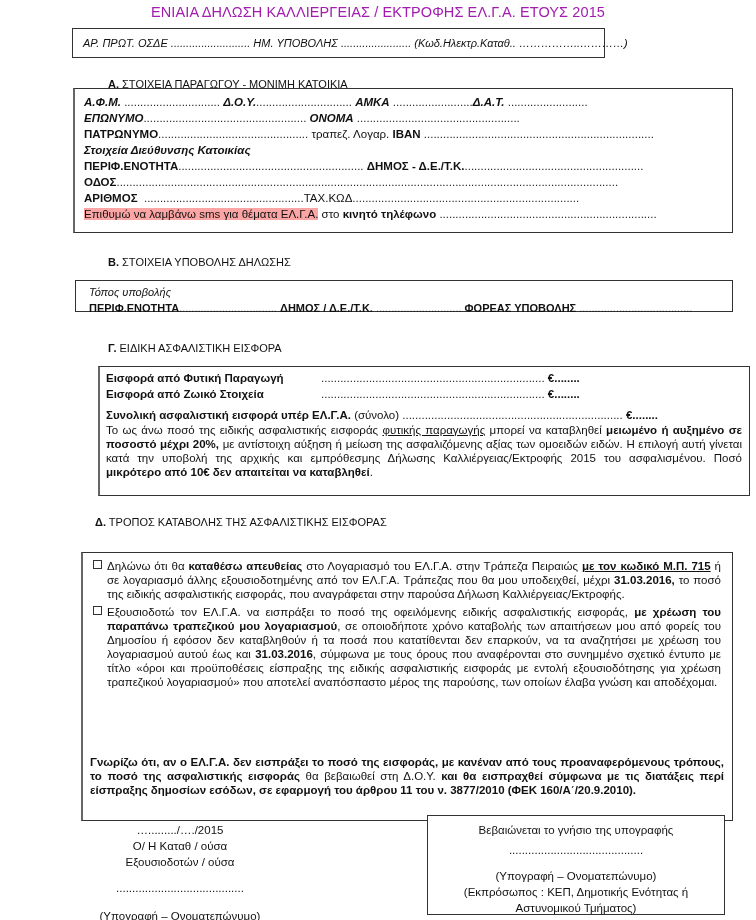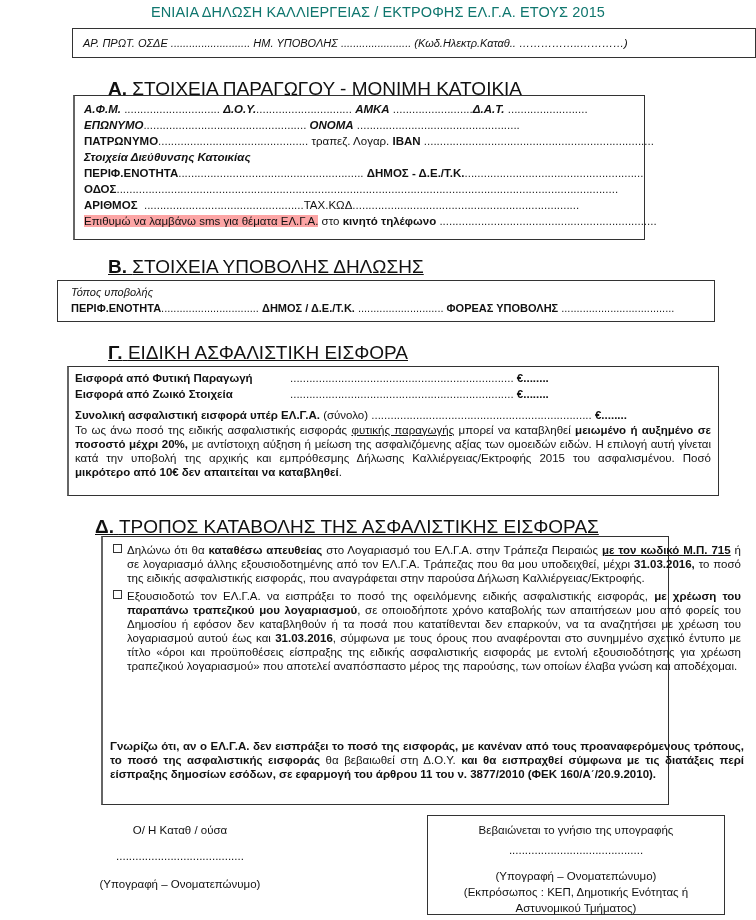--- a/index.html
+++ b/index.html
@@ -4,59 +4,59 @@
 <style>
   html, body { margin: 0; padding: 0; background: #ffffff; }
   body {
     width: 756px; height: 920px; position: relative; overflow: hidden;
     font-family: "Liberation Sans", "DejaVu Sans", sans-serif;
     color: #111; font-size: 11.5px;
   }
   .abs { position: absolute; }
   .title {
     left: 0; width: 756px; top: 4px; text-align: center;
-    font-size: 14.5px; letter-spacing: 0.1px; color: #0f766e;
+    font-size: 14.5px; letter-spacing: 0.1px; color: #a21caf;
   }
   .box { position: absolute; border: 1.3px solid #333; box-sizing: border-box; background: #fff; }
   .box.left-thick { border-left: 2px solid #666; }
   .line { position: absolute; white-space: nowrap; line-height: 14px; }
   .b { font-weight: bold; }
   .i { font-style: italic; }
   .u { text-decoration: underline; }
   .dots { letter-spacing: 0; color: #222; }
-  .sec-head { position: absolute; font-size: 19px; white-space: nowrap; text-decoration: underline; }
+  .sec-head { position: absolute; font-size: 11px; white-space: nowrap; }
   .sec-head .letter { font-weight: bold; }
   .hl { background: #fca5a5; }
   .para { position: absolute; line-height: 14px; text-align: justify; }
   .para p { margin: 0; }
   .indent-item { position: relative; padding-left: 22px; text-indent: -14px; }
   .sq { display: inline-block; width: 7px; height: 7px; border: 1px solid #333; margin-right: 5px; vertical-align: 1px; text-indent: 0; }
   .center { text-align: center; }
 </style>
 </head>
 <body>
 
 <div class="abs title">ΕΝΙΑΙΑ ΔΗΛΩΣΗ ΚΑΛΛΙΕΡΓΕΙΑΣ / ΕΚΤΡΟΦΗΣ ΕΛ.Γ.Α.  ΕΤΟΥΣ  2015</div>
 
-<div class="box" style="left:72px; top:28px; width:684px; height:30px;padding-left:42px;">
+<div class="box" style="left:72px; top:28px; width:533px; height:30px;padding-left:42px;">
   <div class="line i" style="left:10px; top:7px; font-size:11px;">
     <span>ΑΡ. ΠΡΩΤ.  ΟΣΔΕ</span>
     <span class="dots">..........................</span>
     <span>ΗΜ. ΥΠΟΒΟΛΗΣ</span>
     <span class="dots">.......................</span>
     <span>(Κωδ.Ηλεκτρ.Καταθ..  ……………..…………)</span>
   </div>
 </div>
 
 <div class="sec-head" style="left:108px; top:78px;">
   <span class="letter">Α.</span>
   <span>ΣΤΟΙΧΕΙΑ  ΠΑΡΑΓΩΓΟΥ  -  ΜΟΝΙΜΗ  ΚΑΤΟΙΚΙΑ</span>
 </div>
 
-<div class="box left-thick" style="left:73px; top:95px; width:572px; height:145px;">
+<div class="box left-thick" style="left:73px; top:88px; width:660px; height:145px;">
   <div class="line" style="left:9px; top:6px;">
     <span class="b i">Α.Φ.Μ.</span>
     <span class="dots">..............................</span>
     <span class="b i">Δ.Ο.Υ.</span><span class="dots">..............................</span>
     <span class="b i">ΑΜΚΑ</span>
     <span class="dots">.........................</span><span class="b i">Δ.Α.Τ.</span>
     <span class="dots">.........................</span>
   </div>
   <div class="line" style="left:9px; top:38px;">
     <span class="b">ΠΑΤΡΩΝΥΜΟ</span><span class="dots">...............................................</span>
@@ -87,37 +87,37 @@
     <span class="b">κινητό τηλέφωνο</span>
     <span class="dots">....................................................................</span>
   </div>
 </div>
 
 <div class="sec-head" style="left:108px; top:256px;">
   <span class="letter">Β.</span>
   <span>ΣΤΟΙΧΕΙΑ  ΥΠΟΒΟΛΗΣ ΔΗΛΩΣΗΣ</span>
 </div>
 
-<div class="box" style="left:57px; top:280px; width:658px; height:42px;">
+<div class="box" style="left:75px; top:280px; width:658px; height:32px;">
   <div class="line i" style="left:13px; top:4px; font-size:11px;">Τόπος υποβολής</div>
   <div class="line" style="left:13px; top:20px; font-size:11px;">
     <span class="b">ΠΕΡΙΦ.ΕΝΟΤΗΤΑ</span><span class="dots">................................</span>
     <span class="b">ΔΗΜΟΣ / Δ.Ε./Τ.Κ.</span>
     <span class="dots">............................</span>
     <span class="b">ΦΟΡΕΑΣ  ΥΠΟΒΟΛΗΣ</span>
     <span class="dots">.....................................</span>
   </div>
 </div>
 
 <div class="sec-head" style="left:108px; top:342px;">
   <span class="letter">Γ.</span>
   <span>ΕΙΔΙΚΗ  ΑΣΦΑΛΙΣΤΙΚΗ  ΕΙΣΦΟΡΑ</span>
 </div>
 
-<div class="box left-thick" style="left:67px; top:366px; width:652px; height:130px;">
+<div class="box left-thick" style="left:98px; top:366px; width:652px; height:130px;">
   <div class="line" style="left:6px; top:4px; font-size:11.5px;">
     <span class="b" style="display:inline-block; width:215px;">Εισφορά από Φυτική Παραγωγή</span><span class="dots">......................................................................</span>
     <span class="b">€........</span>
   </div>
   <div class="line" style="left:6px; top:20px; font-size:11.5px;">
     <span class="b" style="display:inline-block; width:215px;">Εισφορά από Ζωικό Στοιχεία</span><span class="dots">......................................................................</span>
     <span class="b">€........</span>
   </div>
   <div class="line" style="left:6px; top:41px; font-size:11.5px;">
     <span class="b">Συνολική ασφαλιστική εισφορά υπέρ ΕΛ.Γ.Α.</span>
@@ -135,21 +135,21 @@
       <span class="b">μικρότερο από 10€ δεν απαιτείται να καταβληθεί</span><span>.</span>
     </p>
   </div>
 </div>
 
 <div class="sec-head" style="left:95px; top:516px;">
   <span class="letter">Δ.</span>
   <span>ΤΡΟΠΟΣ ΚΑΤΑΒΟΛΗΣ ΤΗΣ  ΑΣΦΑΛΙΣΤΙΚΗΣ  ΕΙΣΦΟΡΑΣ</span>
 </div>
 
-<div class="box left-thick" style="left:81px; top:536px; width:568px; height:269px;margin-left:20px;">
+<div class="box left-thick" style="left:81px; top:552px; width:652px; height:269px;">
   <div class="para" style="left:2px; top:6px; width:636px; font-size:11.5px;">
     <p class="indent-item">
       <span class="sq"></span><span>Δηλώνω ότι θα</span>
       <span class="b">καταθέσω απευθείας</span>
       <span>στο Λογαριασμό του ΕΛ.Γ.Α. στην Τράπεζα Πειραιώς</span>
       <span class="b u">με τον κωδικό Μ.Π. 715</span><span> ή σε λογαριασμό άλλης εξουσιοδοτημένης από τον ΕΛ.Γ.Α. Τράπεζας που θα μου υποδειχθεί, μέχρι</span>
       <span class="b">31.03.2016,</span>
       <span>το ποσό της ειδικής ασφαλιστικής εισφοράς, που αναγράφεται στην παρούσα Δήλωση Καλλιέργειας/Εκτροφής.</span>
     </p>
     <p class="indent-item" style="margin-top:4px;">
@@ -161,21 +161,23 @@
   <div class="para" style="left:7px; top:202px; width:634px; font-size:11.5px;">
     <p>
       <span class="b">Γνωρίζω ότι, αν ο ΕΛ.Γ.Α. δεν εισπράξει το ποσό της εισφοράς, με κανέναν από τους προαναφερόμενους τρόπους, το ποσό της ασφαλιστικής εισφοράς</span>
       <span>θα βεβαιωθεί στη Δ.Ο.Υ.</span>
       <span class="b">και θα εισπραχθεί σύμφωνα με τις διατάξεις περί είσπραξης δημοσίων εσόδων, σε εφαρμογή του άρθρου 11 του ν. 3877/2010 (ΦΕΚ 160/Α΄/20.9.2010).</span>
     </p>
   </div>
 </div>
 
 <div class="abs center" style="left:90px; top:822px; width:180px; line-height:16px; font-size:11.5px;">
+  <div>…........./…./2015</div>
   <div>Ο/ Η  Καταθ / ούσα</div>
+  <div>Εξουσιοδοτών / ούσα</div>
   <div style="margin-top:10px;">........................................</div>
   <div style="margin-top:12px;">(Υπογραφή – Ονοματεπώνυμο)</div>
 </div>
 
 <div class="box" style="left:427px; top:815px; width:298px; height:100px;padding-left:24px;">
   <div class="center" style="position:absolute; left:0; right:0; top:6px; line-height:16px; font-size:11.5px;">
     <div>Βεβαιώνεται το γνήσιο της υπογραφής</div>
     <div style="margin-top:4px;">..........................................</div>
     <div style="margin-top:10px;">(Υπογραφή – Ονοματεπώνυμο)</div>
     <div>(Εκπρόσωπος : ΚΕΠ, Δημοτικής Ενότητας ή</div>

